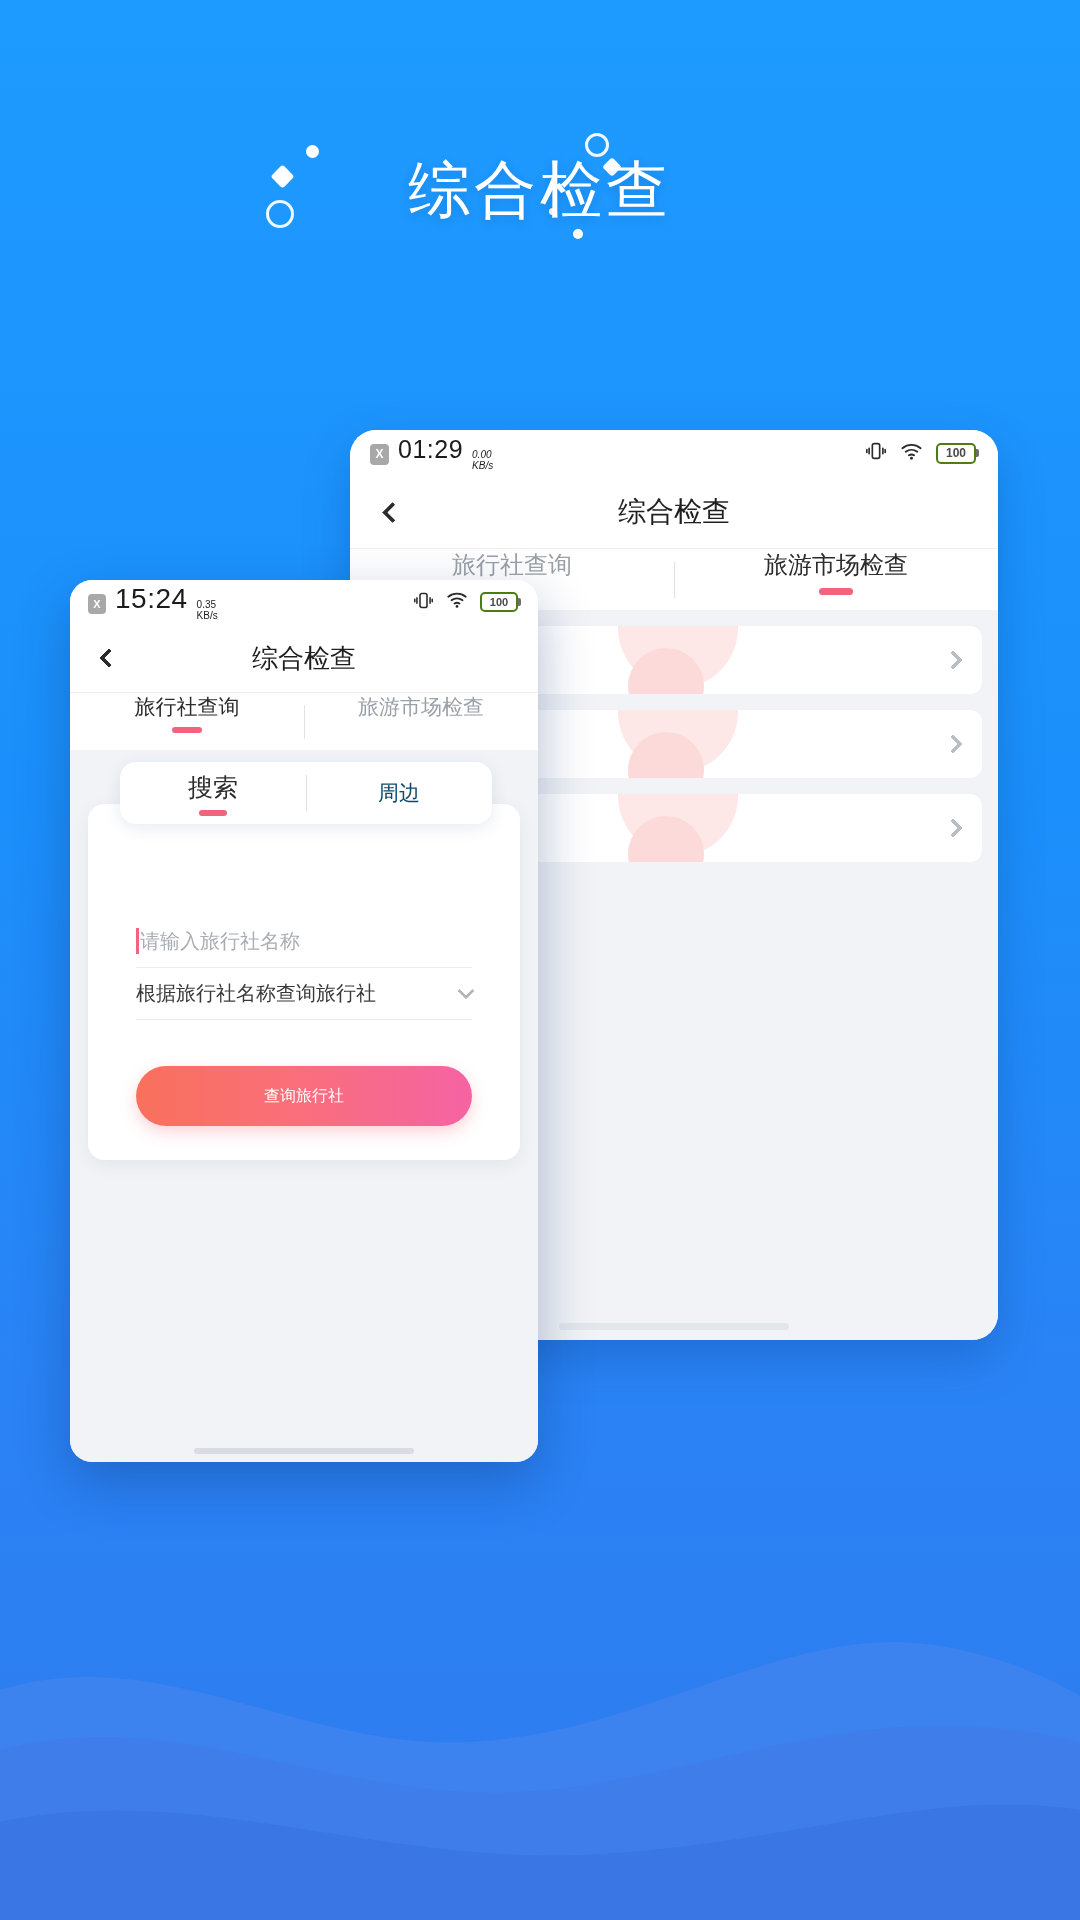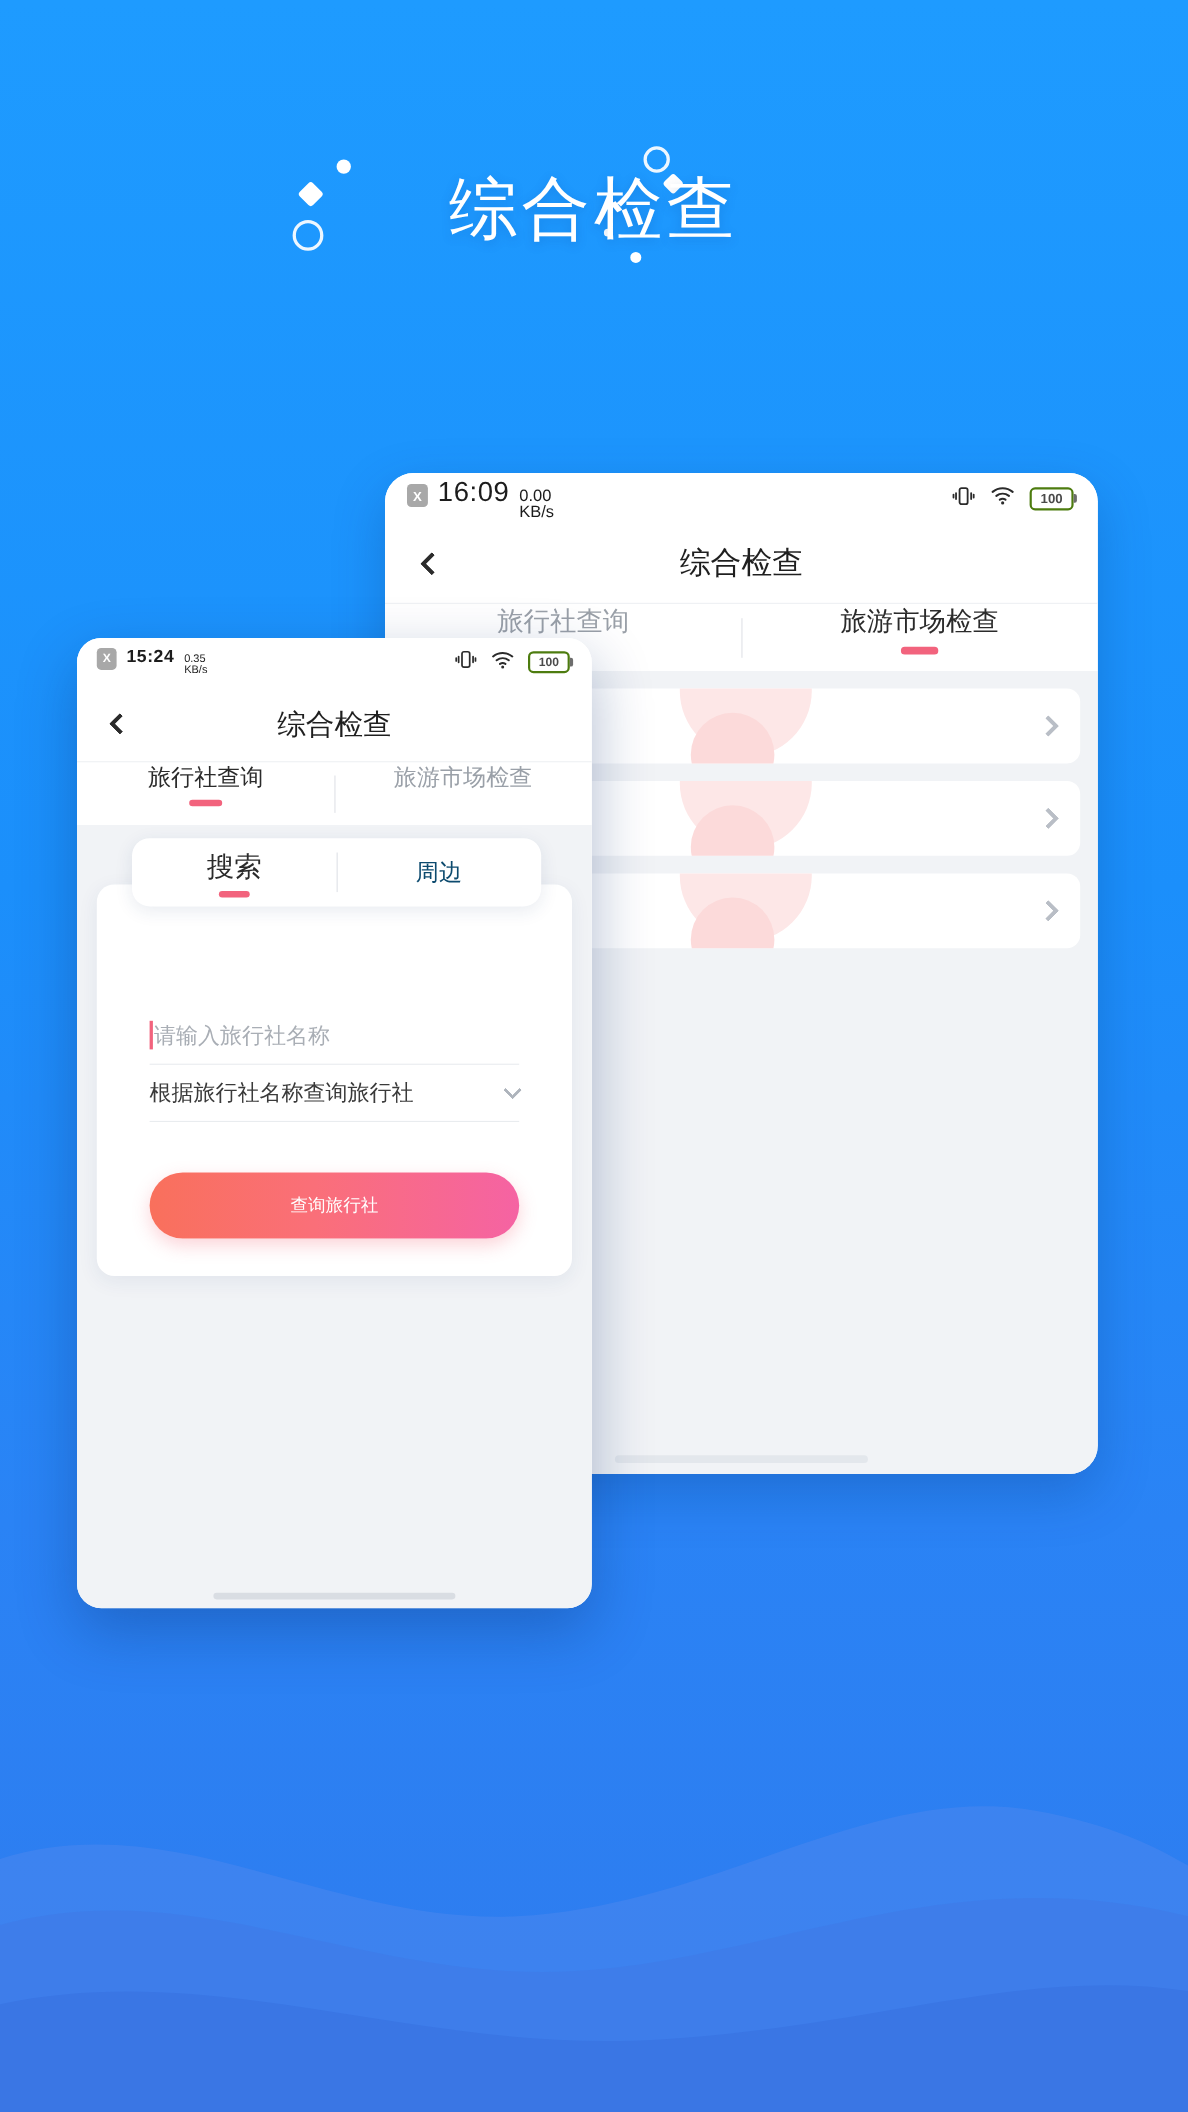--- a/index.html
+++ b/index.html
@@ -141,22 +141,22 @@
   <div class="deco deco-dot" style="left:549px; top:208px; width:7px; height:7px;"></div>
 
   <div class="hero-title">综合检查</div>
 </div>
 
 <div class="phone phone-back">
 
   <div class="statusbar" style="height:46px; padding:0 22px 0 20px;">
     <div class="sb-left">
       <span class="sim-icon" style="width:19px; height:21px; font-size:12px;">X</span>
-      <span class="sb-time" style="font-size:25px;">16:09</span>
-      <span class="sb-net" style="font-size:15px;">
+      <span class="sb-time" style="font-size:25px;">01:29</span>
+      <span class="sb-net" style="font-size:10px;font-style:italic;">
         <span class="v">0.00</span>
         <span class="u">KB/s</span>
       </span>
     </div>
     <div class="sb-right" style="gap:13px;">
       <span>
         <svg width="22" height="22" viewBox="0 0 24 24">
             <rect x="8" y="4" width="8" height="16" rx="2" fill="none" stroke="#2b2b2b" stroke-width="1.8"></rect>
             <path d="M4.5 9v6M2 10.5v3M19.5 9v6M22 10.5v3" stroke="#2b2b2b" stroke-width="1.8" stroke-linecap="round"></path>
           </svg>
@@ -212,21 +212,21 @@
   </div>
 
   <div class="home-indicator" style="left:50%; transform:translateX(-50%); bottom:10px; width:230px; height:7px; background:#e3e7ec;"></div>
 </div>
 
 <div class="phone phone-front">
 
   <div class="statusbar" style="height:44px; padding:0 20px 0 18px;">
     <div class="sb-left">
       <span class="sim-icon" style="width:18px; height:20px; font-size:11px;">X</span>
-      <span class="sb-time" style="font-size:16px;font-weight:bold;">15:24</span>
+      <span class="sb-time" style="font-size:28px;">15:24</span>
       <span class="sb-net" style="font-size:10px;">
         <span class="v">0.35</span>
         <span class="u">KB/s</span>
       </span>
     </div>
     <div class="sb-right" style="gap:12px;">
       <span>
         <svg width="21" height="21" viewBox="0 0 24 24">
             <rect x="8" y="4" width="8" height="16" rx="2" fill="none" stroke="#2b2b2b" stroke-width="1.8"></rect>
             <path d="M4.5 9v6M2 10.5v3M19.5 9v6M22 10.5v3" stroke="#2b2b2b" stroke-width="1.8" stroke-linecap="round"></path>

